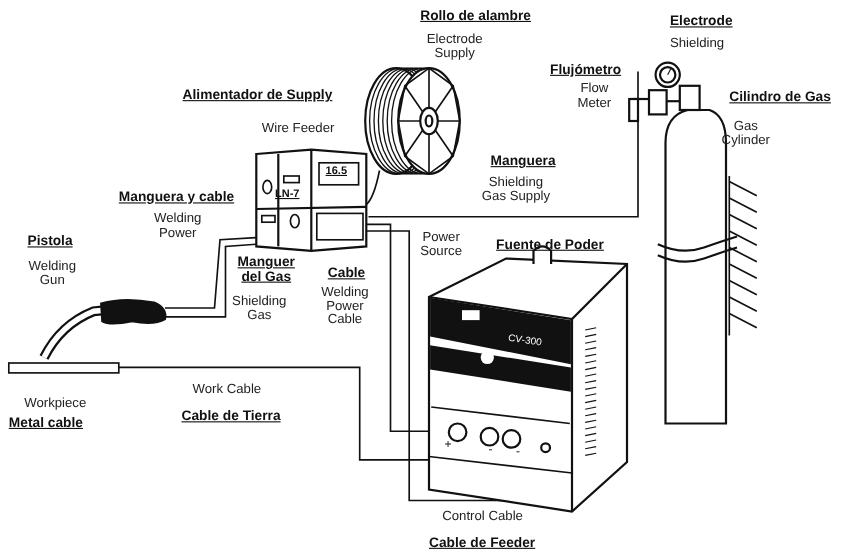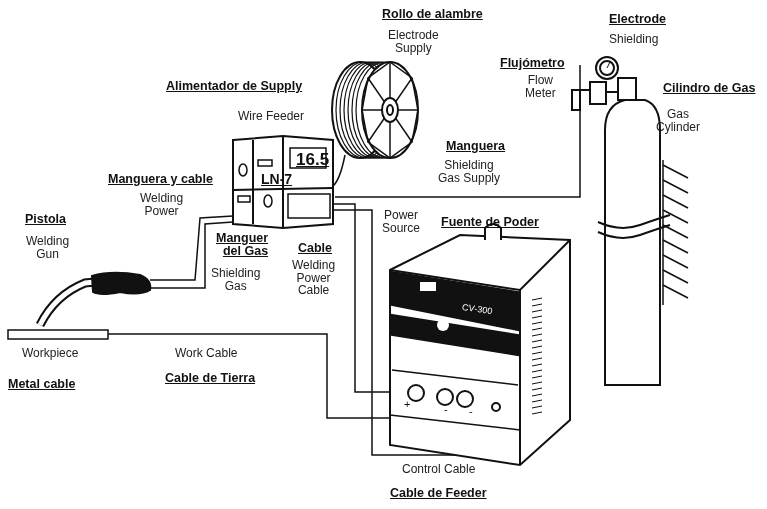--- a/index.html
+++ b/index.html
@@ -132,22 +132,22 @@
     <line x1="663" y1="285" x2="688" y2="298"></line>
   </g>
 </svg>
 
 <div class="lbl es" style="left:382px;top:8px">Rollo de alambre</div>
 <div class="lbl en ml" style="left:388px;top:29px">Electrode
 Supply</div>
 
 <div class="lbl es" style="left:166px;top:80px">Alimentador de Supply</div>
 <div class="lbl en" style="left:238px;top:110px">Wire Feeder</div>
-<div class="lbl es" style="left:296px;top:151px;font-size:17px">16.5</div>
-<div class="lbl es" style="left:261px;top:172px;font-size:14px">LN-7</div>
+<div class="lbl es" style="left:296px;top:151px;font-size:10px">16.5</div>
+<div class="lbl es" style="left:250px;top:172px;font-size:10px">LN-7</div>
 
 <div class="lbl es" style="left:609px;top:13px">Electrode</div>
 <div class="lbl en" style="left:609px;top:33px">Shielding</div>
 
 <div class="lbl es" style="left:500px;top:57px">Flujómetro</div>
 <div class="lbl en ml" style="left:525px;top:74px">Flow
 Meter</div>
 
 <div class="lbl es" style="left:663px;top:82px">Cilindro de Gas</div>
 <div class="lbl en ml" style="left:656px;top:108px">Gas
@@ -158,38 +158,38 @@
 Gas Supply</div>
 
 <div class="lbl es" style="left:108px;top:173px">Manguera y cable</div>
 <div class="lbl en ml" style="left:140px;top:192px">Welding
 Power</div>
 
 <div class="lbl es" style="left:25px;top:213px">Pistola</div>
 <div class="lbl en ml" style="left:26px;top:235px">Welding
 Gun</div>
 
-<div class="lbl es ml" style="left:216px;top:232px;text-align:right">Manguer
+<div class="lbl es ml" style="left:216px;top:232px;text-align:center">Manguer
 del Gas</div>
 <div class="lbl en ml" style="left:211px;top:267px">Shielding
 Gas</div>
 
 <div class="lbl es" style="left:298px;top:242px">Cable</div>
 <div class="lbl en ml" style="left:292px;top:259px">Welding
 Power
 Cable</div>
 
 <div class="lbl en ml" style="left:382px;top:209px">Power
 Source</div>
-<div class="lbl es" style="left:441px;top:216px">Fuente de Poder</div>
+<div class="lbl es" style="left:451px;top:216px">Fuente de Poder</div>
 <div class="lbl" style="left:462px;top:305px;font-size:9px;font-style:italic;color:#fff;transform:skewY(8deg)">CV-300</div>
 <div class="lbl" style="left:404px;top:399px;font-size:11px">+</div>
 <div class="lbl" style="left:444px;top:404px;font-size:11px">-</div>
 <div class="lbl" style="left:469px;top:406px;font-size:11px">-</div>
 
-<div class="lbl en" style="left:22px;top:347px">Workpiece</div>
+<div class="lbl en" style="left:22px;top:360px">Workpiece</div>
 <div class="lbl es" style="left:8px;top:378px">Metal cable</div>
 
 <div class="lbl en" style="left:175px;top:347px">Work Cable</div>
 <div class="lbl es" style="left:165px;top:372px">Cable de Tierra</div>
 
 <div class="lbl en" style="left:402px;top:463px">Control Cable</div>
 <div class="lbl es" style="left:390px;top:487px">Cable de Feeder</div>
 
 </body></html>

